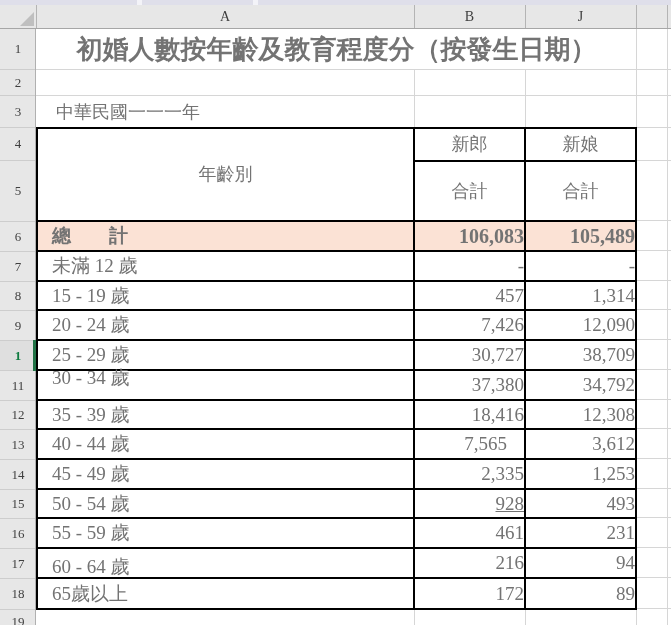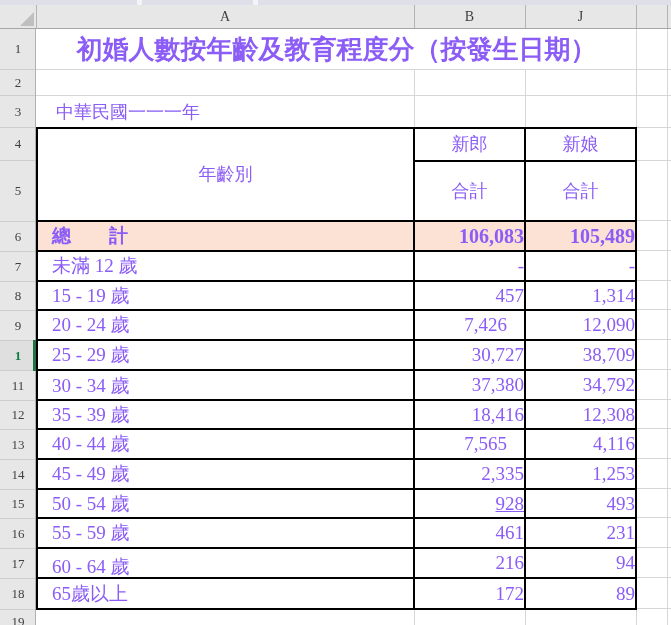--- a/index.html
+++ b/index.html
@@ -1,19 +1,19 @@
 <!DOCTYPE html>
 <html><head>
 <meta charset="utf-8">
 <style>
   html,body{margin:0;padding:0;}
   body{width:671px;height:625px;position:relative;overflow:hidden;background:#fff;
        font-family:"Liberation Serif","DejaVu Serif",serif;}
   .abs{position:absolute;}
-  .cell{position:absolute;display:flex;align-items:center;color:#8b5cf6;}
+  .cell{position:absolute;display:flex;align-items:center;color:#737373;}
   .num{justify-content:flex-end;padding-right:8px;font-size:19px;}
   .lbl{padding-left:14px;font-size:19px;}
   .ctr{justify-content:center;}
   .bold{font-weight:bold;}
   .blk{position:absolute;background:#000;}
   .gry{position:absolute;background:#D6D6D6;}
   .hdrbar{position:absolute;background:#E7E7E7;}
   .hdrtxt{position:absolute;display:flex;align-items:center;justify-content:center;
           color:#3F3F3F;font-size:14px;font-family:"Liberation Serif",serif;}
   .rowhdr{position:absolute;left:0;width:36px;background:#E7E7E7;display:flex;
@@ -140,42 +140,42 @@
   <div class="cell num" style="left:415px;top:252px;width:109px;height:28px;">-</div>
   <div class="cell num" style="left:526px;top:252px;width:109px;height:28px;">-</div>
 </div>
 <div>
   <div class="cell lbl" style="left:38px;top:282px;width:375px;height:27px;">15 - 19 歲</div>
   <div class="cell num" style="left:415px;top:282px;width:109px;height:27px;">457</div>
   <div class="cell num" style="left:526px;top:282px;width:109px;height:27px;">1,314</div>
 </div>
 <div>
   <div class="cell lbl" style="left:38px;top:311px;width:375px;height:28px;">20 - 24 歲</div>
-  <div class="cell num" style="left:398px;top:311px;width:109px;height:28px;">7,426</div>
+  <div class="cell num" style="left:415px;top:311px;width:109px;height:28px;">7,426</div>
   <div class="cell num" style="left:526px;top:311px;width:109px;height:28px;">12,090</div>
 </div>
 <div>
   <div class="cell lbl" style="left:38px;top:341px;width:375px;height:28px;">25 - 29 歲</div>
   <div class="cell num" style="left:415px;top:341px;width:109px;height:28px;">30,727</div>
   <div class="cell num" style="left:526px;top:341px;width:109px;height:28px;">38,709</div>
 </div>
 <div>
-  <div class="cell lbl" style="left:38px;top:372px;width:375px;height:28px;text-align:right;">30 - 34 歲</div>
+  <div class="cell lbl" style="left:38px;top:364px;width:375px;height:28px;text-align:right;">30 - 34 歲</div>
   <div class="cell num" style="left:415px;top:371px;width:109px;height:28px;">37,380</div>
   <div class="cell num" style="left:526px;top:371px;width:109px;height:28px;">34,792</div>
 </div>
 <div>
   <div class="cell lbl" style="left:38px;top:401px;width:375px;height:27px;">35 - 39 歲</div>
   <div class="cell num" style="left:415px;top:401px;width:109px;height:27px;">18,416</div>
   <div class="cell num" style="left:526px;top:401px;width:109px;height:27px;">12,308</div>
 </div>
 <div>
   <div class="cell lbl" style="left:38px;top:430px;width:375px;height:28px;">40 - 44 歲</div>
   <div class="cell num" style="left:398px;top:430px;width:109px;height:28px;">7,565</div>
-  <div class="cell num" style="left:526px;top:430px;width:109px;height:28px;">4,116</div>
+  <div class="cell num" style="left:526px;top:430px;width:109px;height:28px;">3,612</div>
 </div>
 <div>
   <div class="cell lbl" style="left:38px;top:460px;width:375px;height:28px;">45 - 49 歲</div>
   <div class="cell num" style="left:415px;top:460px;width:109px;height:28px;">2,335</div>
   <div class="cell num" style="left:526px;top:460px;width:109px;height:28px;">1,253</div>
 </div>
 <div>
   <div class="cell lbl" style="left:38px;top:490px;width:375px;height:27px;">50 - 54 歲</div>
   <div class="cell num" style="left:415px;top:490px;width:109px;height:27px;text-decoration:underline;">928</div>
   <div class="cell num" style="left:526px;top:490px;width:109px;height:27px;">493</div>

